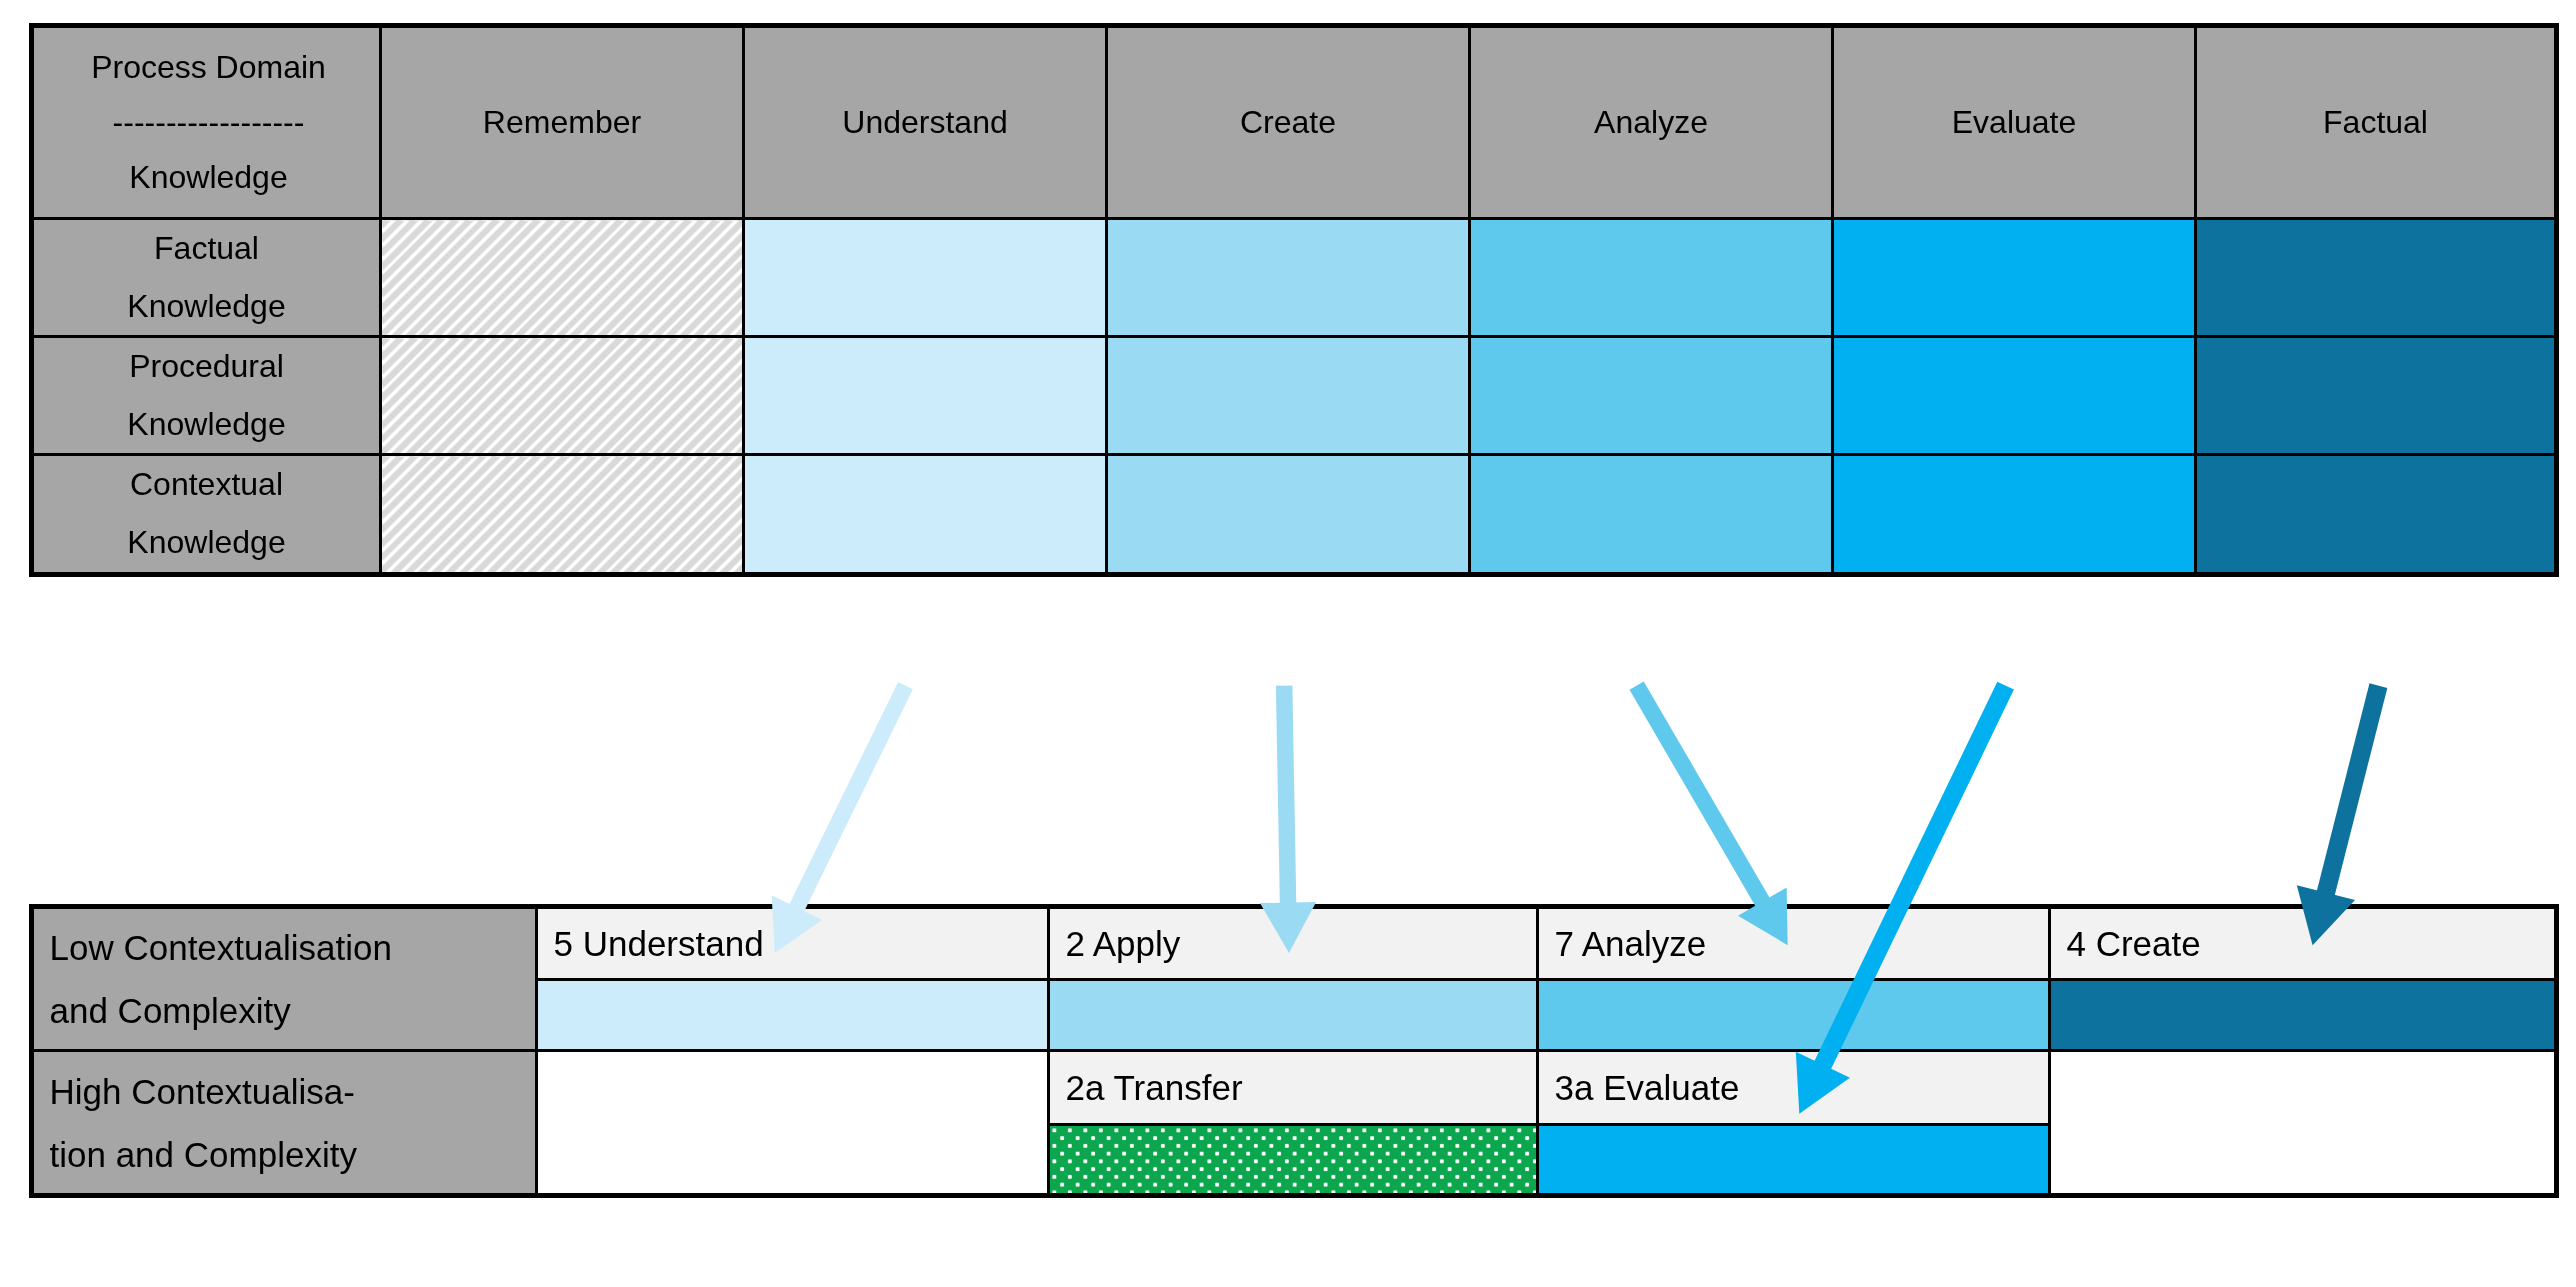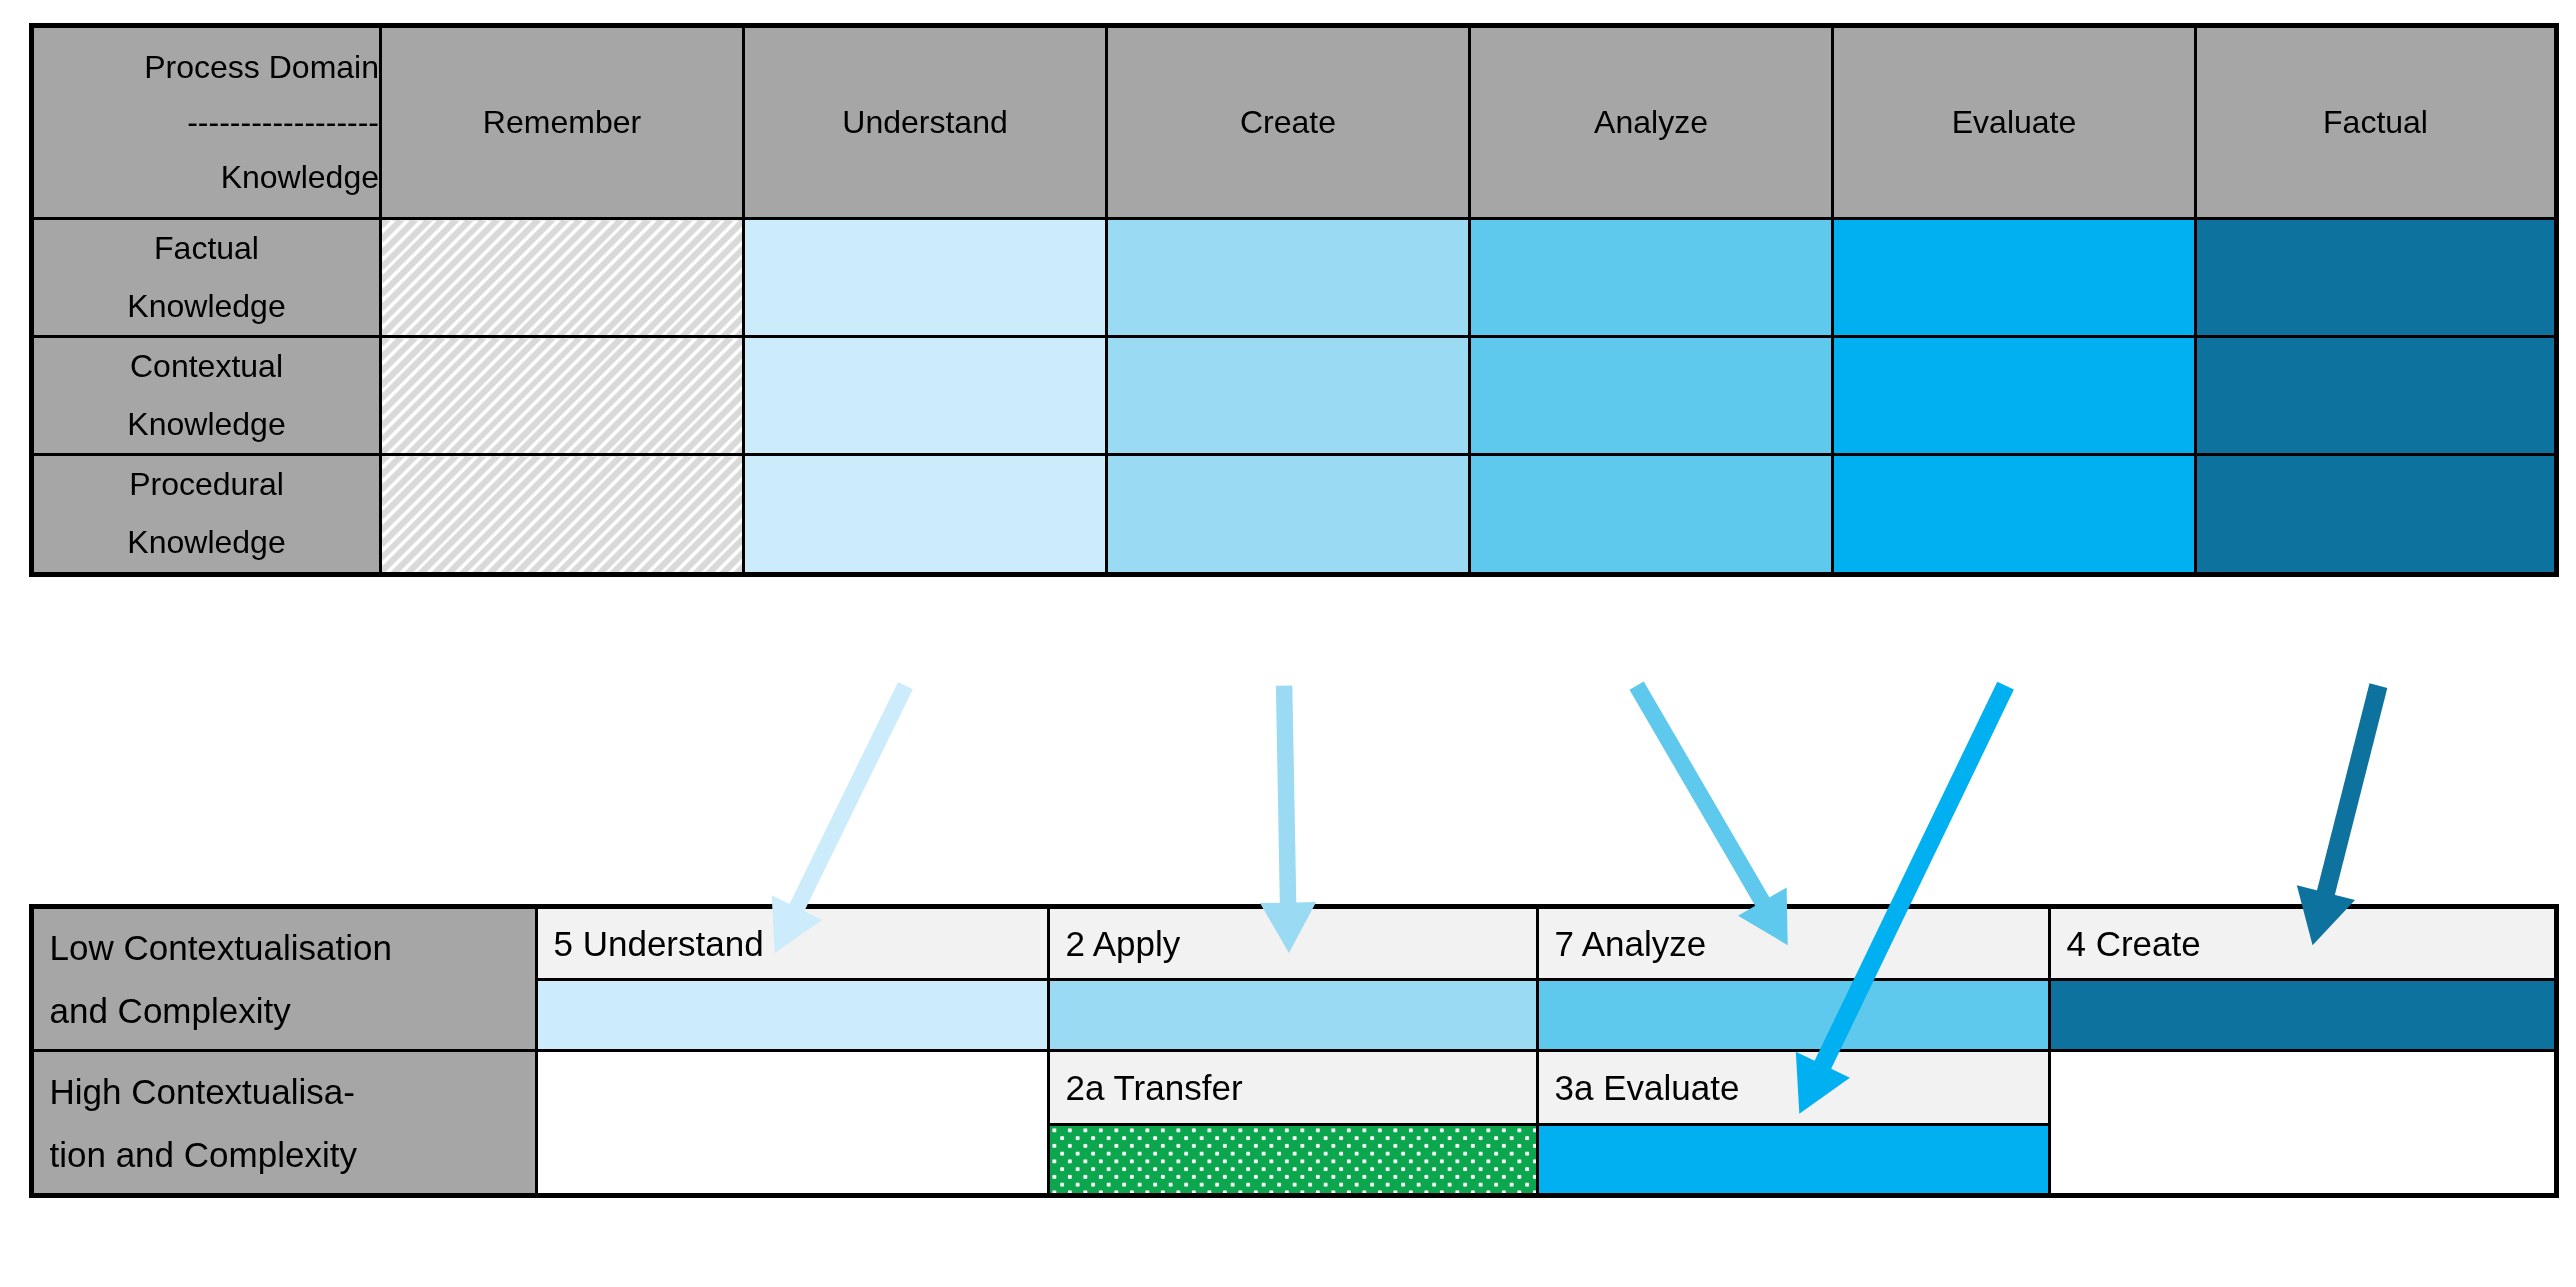--- a/index.html
+++ b/index.html
@@ -10,21 +10,21 @@
 
   table { border-collapse:collapse; table-layout:fixed; position:absolute; z-index:1; }
   td, th { padding:0; font-weight:normal; vertical-align:middle; overflow:hidden; }
 
   
   .top-table { left:29px; top:23px; width:2526px; }
   .top-table td, .top-table th { border:3.9px solid var(--border); }
   .top-table { border:5.8px solid var(--border); font-size:32px; }
   .top-table th { background:var(--header_gray); text-align:center; }
   .corner-text {
-    text-align:right; padding-left:4px; line-height:1.72; white-space:pre-line;
+    text-align:center; padding-left:4px; line-height:1.72; white-space:pre-line;
   }
   .rowlab { white-space:pre-line; line-height:1.8; text-align:center; }
 
   
   .bg-understand { background:var(--understand); }
   .bg-apply      { background:var(--apply); }
   .bg-analyze    { background:var(--analyze); }
   .bg-evaluate   { background:var(--evaluate); }
   .bg-create     { background:var(--create); }
   .hatch {
@@ -94,32 +94,32 @@
 Knowledge</th>
         <td class="hatch"></td>
         <td class="bg-understand"></td>
         <td class="bg-apply"></td>
         <td class="bg-analyze"></td>
         <td class="bg-evaluate"></td>
         <td class="bg-create"></td>
       </tr>
 
       <tr style="height:117px">
-        <th class="rowlab">Contextual
+        <th class="rowlab">Procedural
 Knowledge</th>
         <td class="hatch"></td>
         <td class="bg-understand"></td>
         <td class="bg-apply"></td>
         <td class="bg-analyze"></td>
         <td class="bg-evaluate"></td>
         <td class="bg-create"></td>
       </tr>
 
       <tr style="height:117px">
-        <th class="rowlab">Procedural
+        <th class="rowlab">Contextual
 Knowledge</th>
         <td class="hatch"></td>
         <td class="bg-understand"></td>
         <td class="bg-apply"></td>
         <td class="bg-analyze"></td>
         <td class="bg-evaluate"></td>
         <td class="bg-create"></td>
       </tr>
 
     </tbody>

